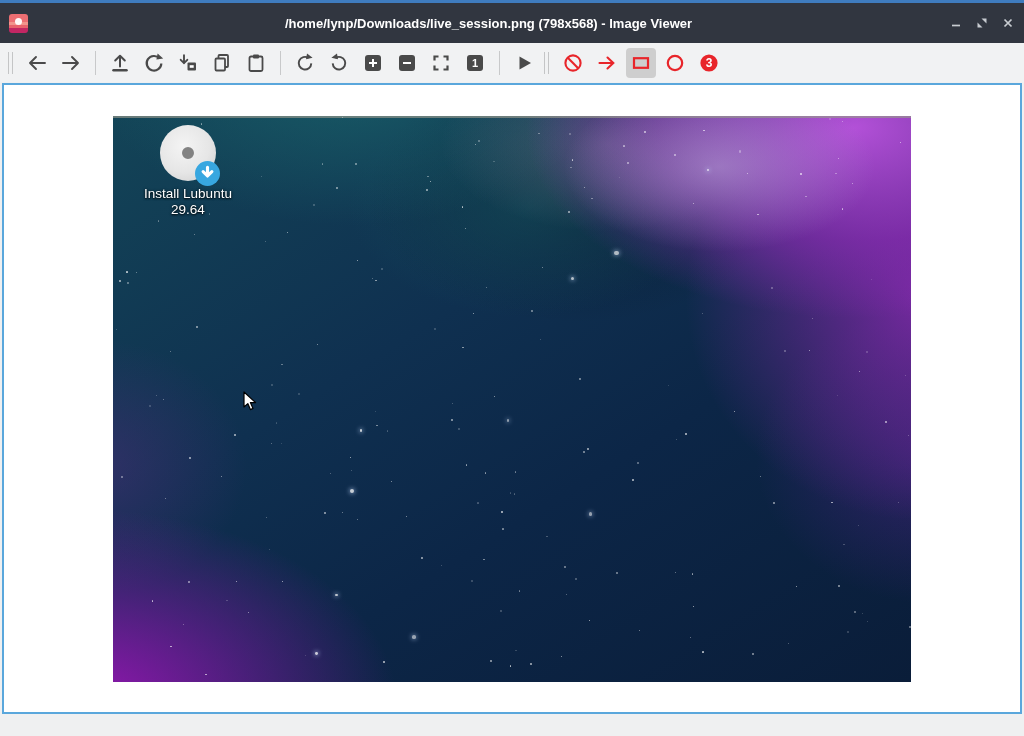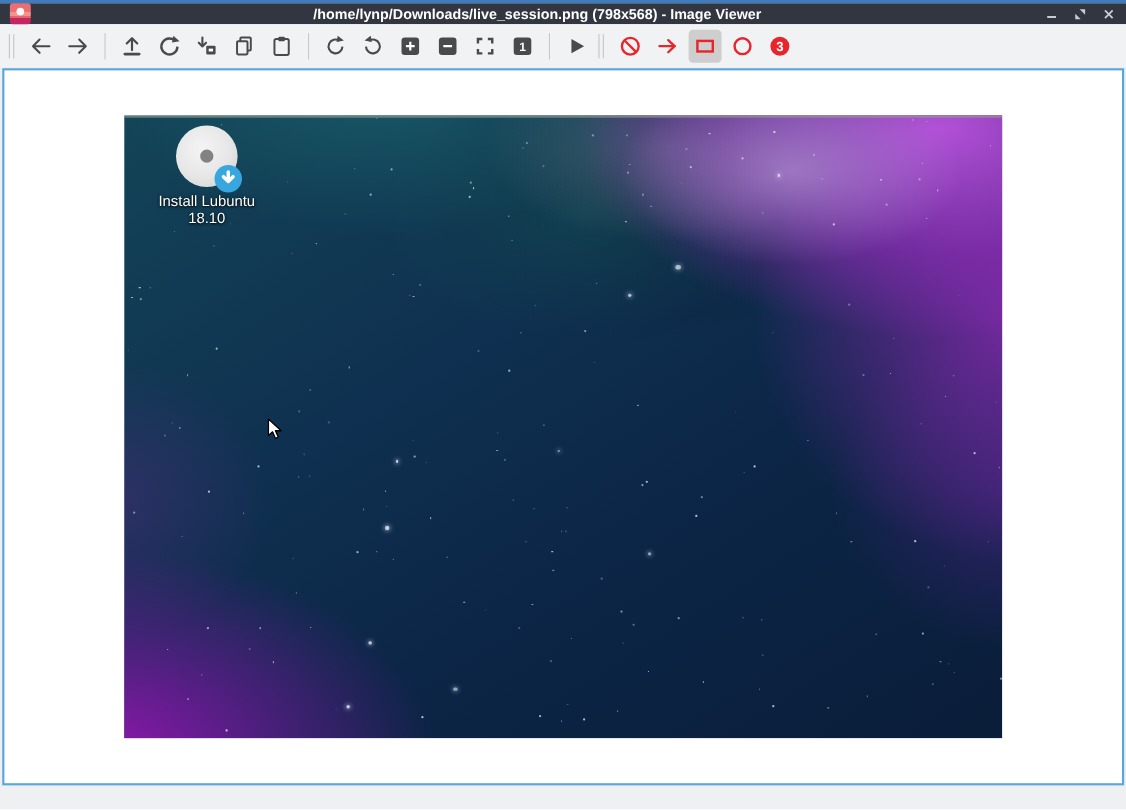--- a/index.html
+++ b/index.html
@@ -6,21 +6,21 @@
     --top-stripe:#3f7cbf; --titlebar-bg:#313640; --titlebar-text:#ffffff;
     --menubar-bg:#fbfbfb; --toolbar-bg:#f1f2f3; --icon-gray:#4a4a4a;
     --annotation-red:#e8252a; --active-tool-bg:#cecece; --frame-border:#5aa7dc;
     --content-bg:#ffffff; --window-bg:#eff0f1;
   }
   *{box-sizing:border-box;}
   html,body{margin:0;padding:0;}
   body{width:1024px;height:736px;overflow:hidden;font-family:"Liberation Sans",sans-serif;}
   .window{width:1024px;height:736px;display:flex;flex-direction:column;background:var(--window-bg);}
   .top-stripe{height:3px;background:var(--top-stripe);flex:0 0 auto;}
-  .titlebar{height:19px;flex:0 0 auto;background:var(--titlebar-bg);display:flex;align-items:center;padding:0 9px;}
+  .titlebar{height:40px;flex:0 0 auto;background:var(--titlebar-bg);display:flex;align-items:center;padding:0 9px;}
   .app-icon{width:19px;height:19px;border-radius:3px;position:relative;overflow:hidden;flex:0 0 auto;
     background:linear-gradient(180deg,#ec6e72 0%,#ec6e72 42%,#f2948c 42%,#f2948c 60%,#e8636c 60%,#e8636c 72%,#c22663 72%,#c22663 100%);}
   .app-icon .sun{position:absolute;width:7px;height:7px;border-radius:50%;background:#ffffff;left:6px;top:4px;opacity:.95;}
   .title{flex:1;text-align:center;color:var(--titlebar-text);font-weight:bold;font-size:13px;white-space:nowrap;overflow:hidden;}
   .win-controls{display:flex;gap:12px;align-items:center;flex:0 0 auto;}
   .win-btn{background:none;border:none;padding:1px;margin:0;display:flex;align-items:center;cursor:default;}
   .menubar{height:27px;flex:0 0 auto;background:var(--menubar-bg);display:flex;align-items:center;padding:0 4px;border-bottom:1px solid #e6e7e8;}
   .menu-item{padding:3px 11px;font-size:14px;color:#26282b;}
   .toolbar{height:39px;flex:0 0 auto;background:var(--toolbar-bg);display:flex;align-items:center;padding:0 5px;}
   .tb-handle{width:5px;height:22px;border-left:1px solid #c4c5c6;border-right:1px solid #c4c5c6;margin:0 7px 0 3px;}
@@ -408,21 +408,21 @@
           <div class="disc">
             <div class="hole"></div>
             <div class="badge">
               <svg width="25" height="25" viewBox="0 0 24 24" fill="none" stroke="#ffffff" stroke-width="3" stroke-linecap="round" stroke-linejoin="round">
                   <path d="M12 6v7.5M7.8 10.2l4.2 4.2 4.2-4.2"></path>
                 </svg>
             </div>
           </div>
           <div class="icon-label">
             <span>Install Lubuntu</span>
-            <span>18.10</span>
+            <span>29.64</span>
           </div>
         </div>
 
         <svg class="cursor" width="14" height="21" viewBox="0 0 14 21">
           <path d="M1 1 L1 16 L4.8 12.6 L7.4 18.6 L10 17.4 L7.4 11.6 L12.6 11.6 Z" fill="#ffffff" stroke="#000000" stroke-width="1.2" stroke-linejoin="round"></path>
         </svg>
       </div>
     </div>
   </div>
 </div>

